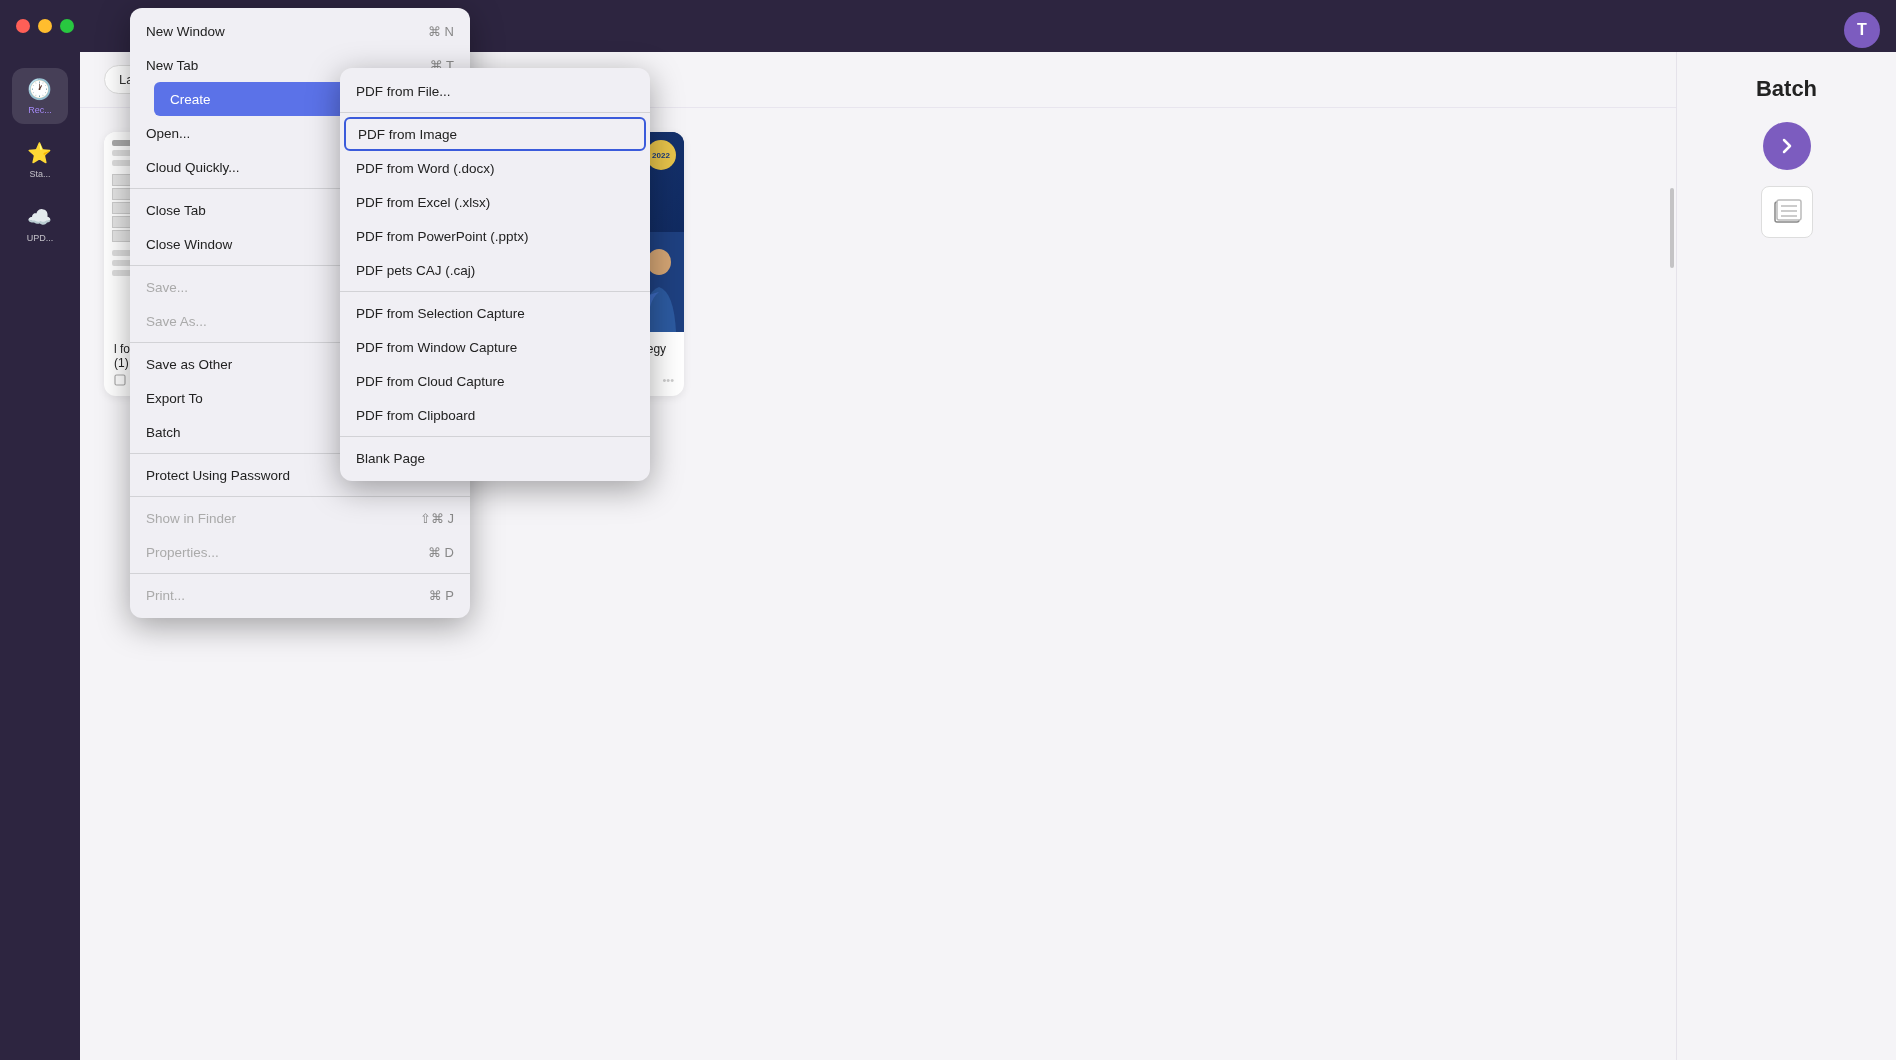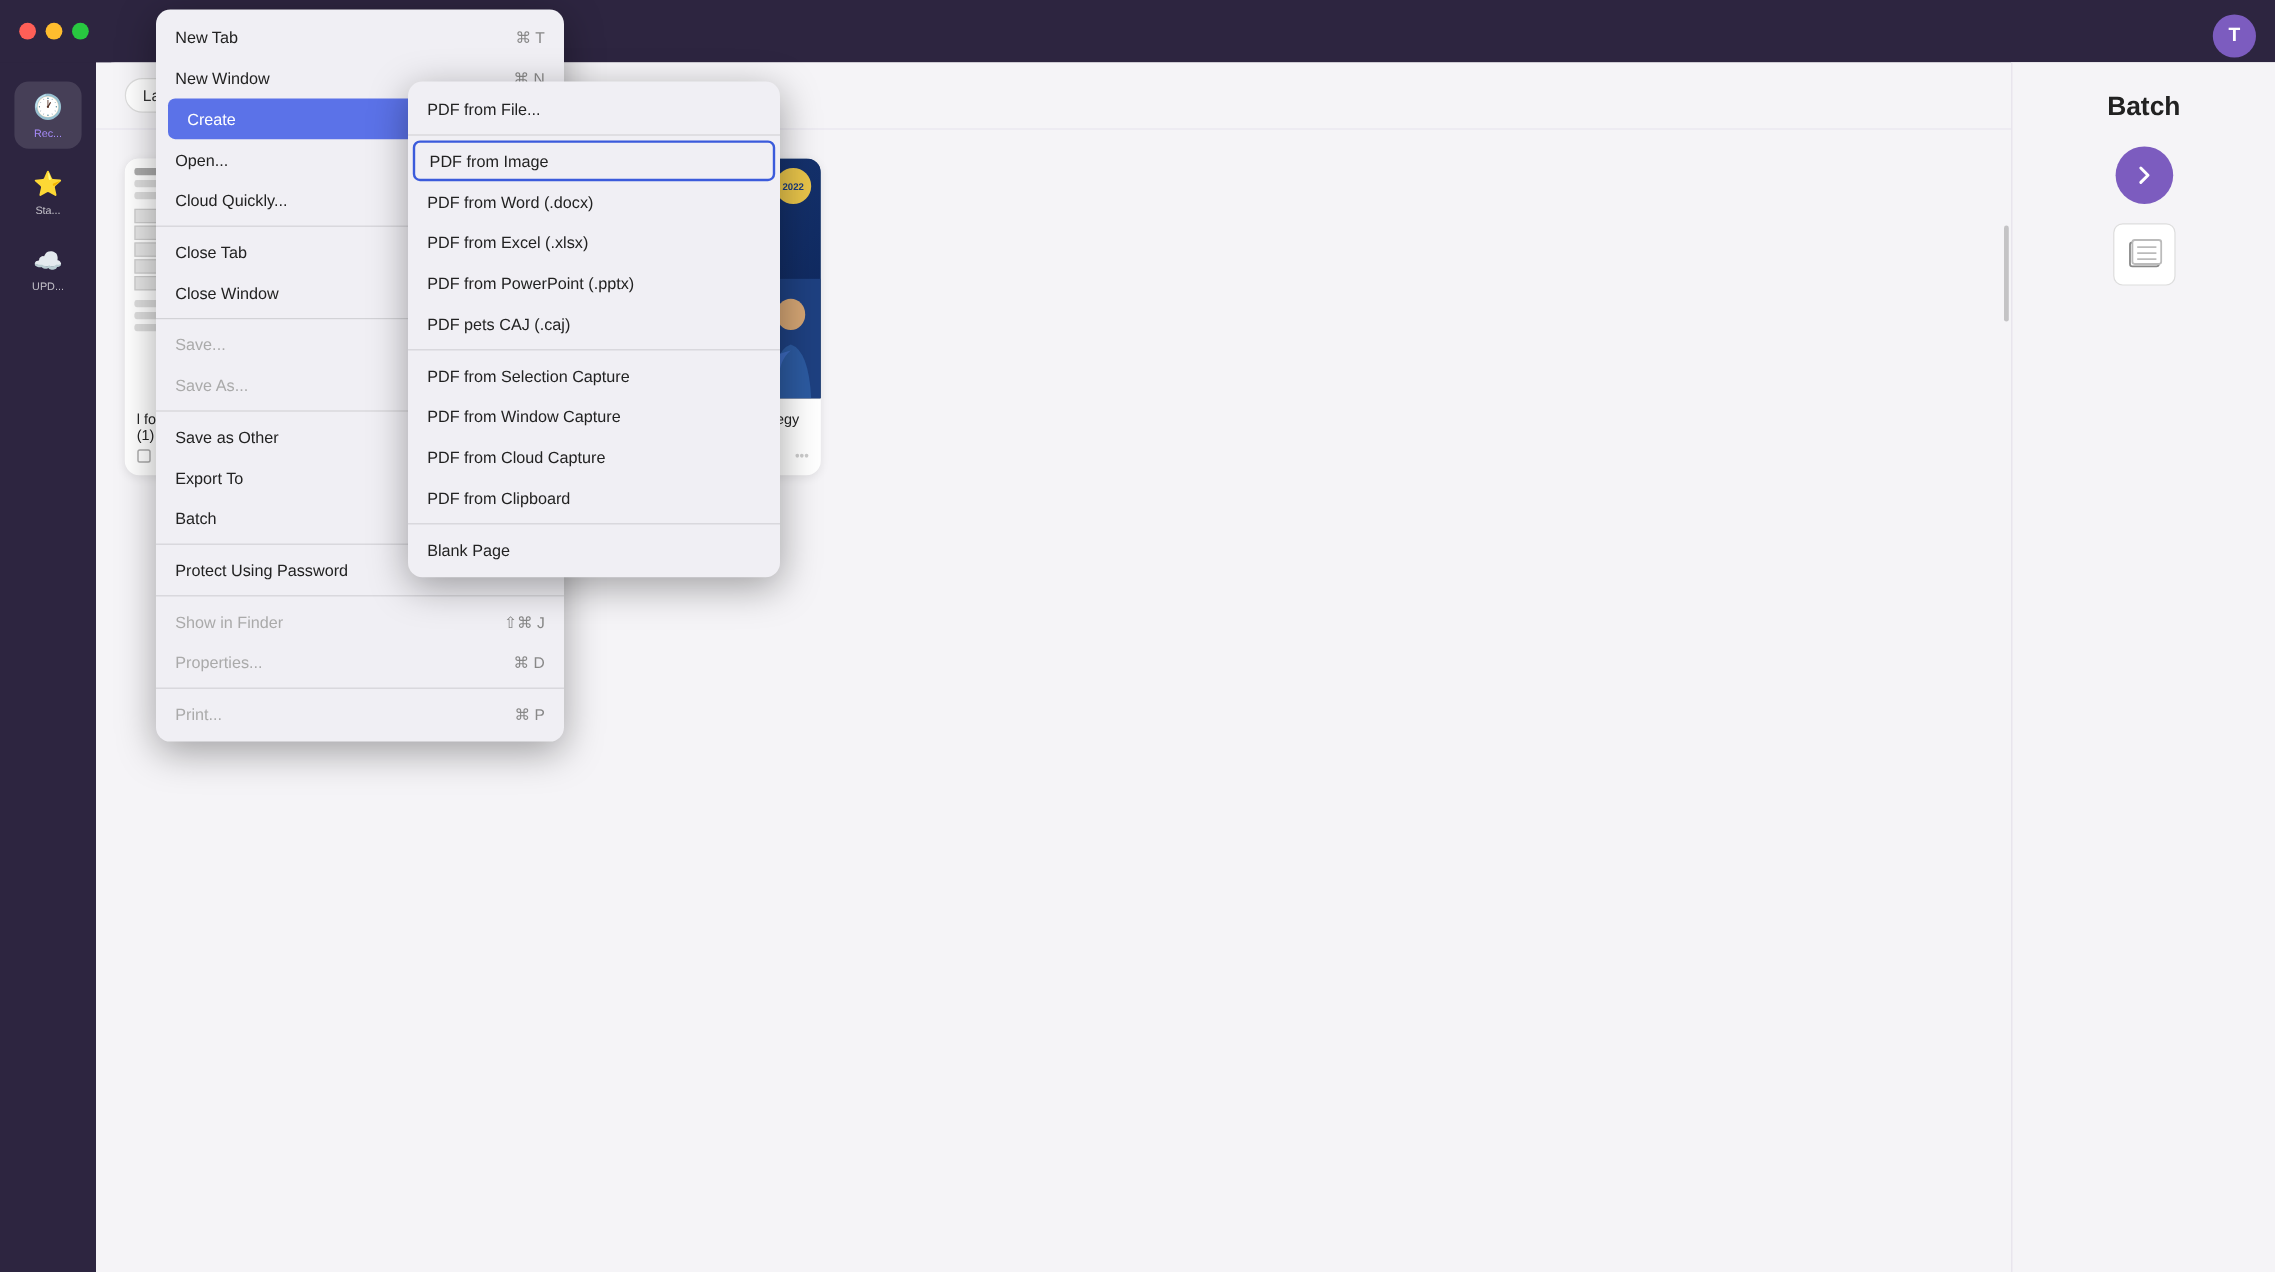--- a/index.html
+++ b/index.html
@@ -331,21 +331,21 @@
       padding: 0 16px;
       font-size: 13.5px;
       color: #222;
       cursor: pointer;
       position: relative;
     }
     .menu-item.highlighted {
       background: #5b72e8;
       color: white;
       border-radius: 6px;
-      margin: 0 10px;
+      margin: 0 24px;
     }
 
     .menu-item.disabled { color: #aaa; cursor: default; }
 
     .menu-shortcut {
       margin-left: auto;
       color: #888;
       font-size: 13px;
     }
 
@@ -639,26 +639,26 @@
         <line x1="10" y1="15" x2="26" y2="15" stroke="#bbb" stroke-width="1.5"></line>
         <line x1="10" y1="20" x2="26" y2="20" stroke="#bbb" stroke-width="1.5"></line>
       </svg>
     </div>
   </div>
 
 </div>
 
 <div class="context-menu">
   <div class="menu-item">
+    <span>New Window</span>
+    <span class="menu-shortcut">⌘ N</span>
+  </div>
+  <div class="menu-item">
     <span>New Tab</span>
     <span class="menu-shortcut">⌘ T</span>
-  </div>
-  <div class="menu-item">
-    <span>New Window</span>
-    <span class="menu-shortcut">⌘ N</span>
   </div>
   <div class="menu-item highlighted">
     <span>Create</span>
     <span class="menu-arrow" style="color:rgba(255,255,255,0.8)">›</span>
   </div>
   <div class="menu-item">
     <span>Open...</span>
     <span class="menu-shortcut">⌘ O</span>
   </div>
   <div class="menu-item">

